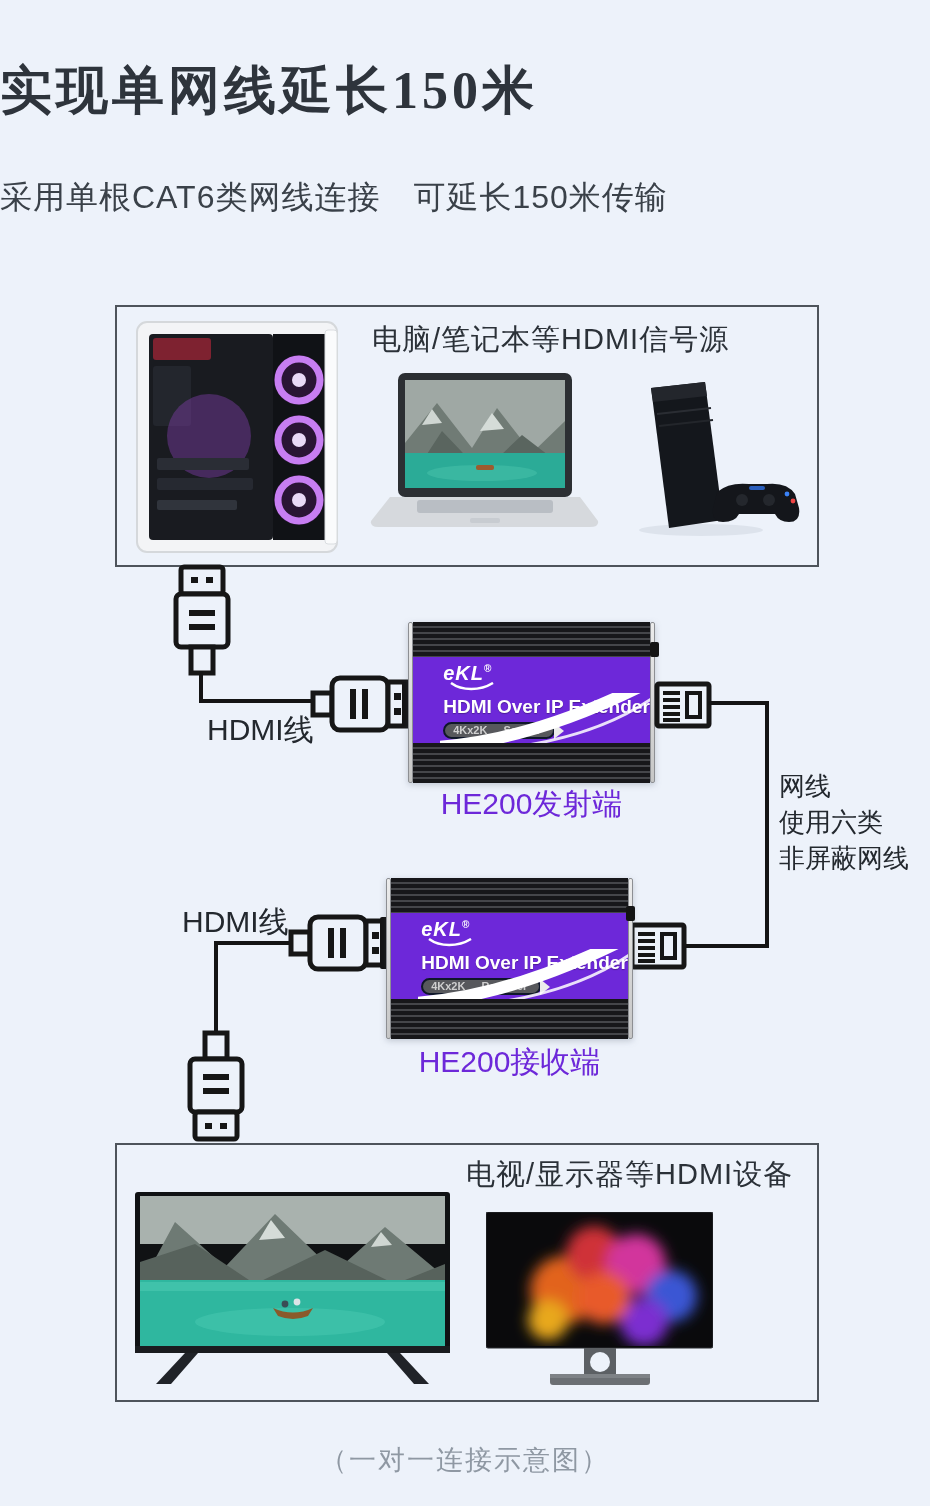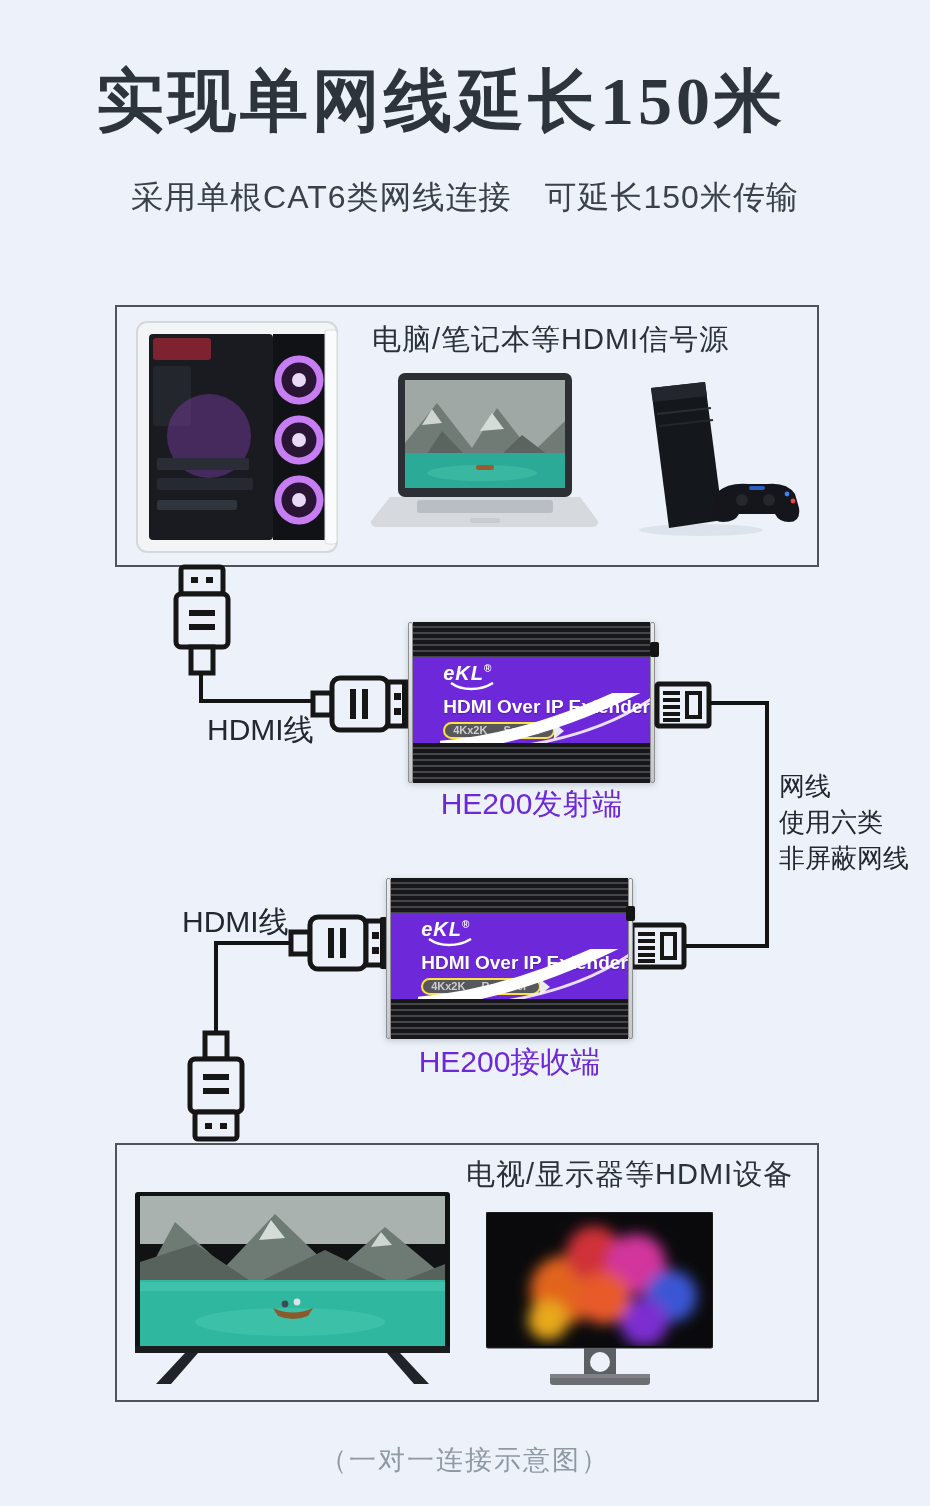--- a/index.html
+++ b/index.html
@@ -1,42 +1,42 @@
 <!DOCTYPE html>
 <html><head>
 <meta charset="utf-8">
 <style>
   html,body{margin:0;padding:0;background:#edf2fa;}
   #canvas{position:relative;width:930px;height:1506px;background:#edf2fa;overflow:hidden;margin:0 auto;
           font-family:"Liberation Sans","DejaVu Sans",sans-serif;}
   .abs{position:absolute;}
-  .page-title{left:0;width:786px;top:56px;text-align:right;font-family:"Liberation Serif","DejaVu Serif",serif;
-              font-weight:700;font-size:68px;letter-spacing:4px;color:#2e343c;}
-  .subtitle{left:0;width:930px;text-align:center;font-size:32px;color:#3a4149;letter-spacing:1px;}
+  .page-title{left:0;width:786px;top:56px;text-align:left;font-family:"Liberation Serif","DejaVu Serif",serif;
+              font-weight:700;font-size:52px;letter-spacing:4px;color:#2e343c;}
+  .subtitle{left:0;width:930px;text-align:left;font-size:32px;color:#3a4149;letter-spacing:1px;}
   .sub1{top:176px;} .sub2{top:220px;}
   .dash-box{border:2px solid #4e545b;background:transparent;}
   .box-label{font-size:29px;color:#2b3138;letter-spacing:1px;font-weight:500;}
   .cn-label{font-size:30px;color:#23282e;}
   .net-label{font-size:26px;color:#23282e;line-height:36px;}
   .line{position:absolute;background:#141414;}
   .dev-label{position:absolute;width:247px;text-align:center;font-size:30px;color:#6d28d9;}
   .caption{left:0;width:930px;top:1442px;text-align:center;font-size:27px;letter-spacing:2px;color:#8f98a3;}
 
   
   .extender{position:absolute;width:247px;height:161px;display:flex;filter:drop-shadow(0 2px 3px rgba(60,70,90,.25));}
   .ext-edge{width:8px;background:linear-gradient(180deg,#ececec,#c6c6c6);border:1px solid #8d8f93;border-radius:2px;box-sizing:border-box;}
   .ext-main{flex:1;display:flex;flex-direction:column;}
   .ext-fins{height:35px;background:repeating-linear-gradient(180deg,#17171a 0px,#17171a 4px,#45464a 4px,#45464a 6px);}
   .ext-fins.bottom{height:40px;}
   .ext-panel{flex:1;position:relative;overflow:hidden;background:#6d28d9;padding:6px 0 0 30px;box-sizing:border-box;}
   .ext-logo{color:#fff;font-weight:bold;font-style:italic;font-size:20px;line-height:1;letter-spacing:1px;}
   .ext-logo sup{font-size:10px;font-style:normal;}
   .logo-swoosh{display:block;margin:-1px 0 0 6px;}
   .ext-title{color:#fff;font-weight:bold;font-size:19px;margin-top:5px;text-shadow:0 1px 1px rgba(0,0,0,.3);white-space:nowrap;}
-  .ext-badge{display:inline-flex;position:relative;margin-top:4px;border:2px solid #fde047;background:#57585c;
+  .ext-badge{display:inline-flex;position:relative;margin-top:4px;border:2px solid #0f172a;background:#57585c;
              border-radius:9px;padding:0 12px 1px 8px;color:#cfcfcf;font-size:11px;font-weight:bold;gap:16px;align-items:center;}
   .ext-badge::after{content:'';position:absolute;right:-11px;top:50%;transform:translateY(-50%);
              border-top:8px solid transparent;border-bottom:8px solid transparent;border-left:10px solid #ececec;}
   .ext-swoosh{position:absolute;right:0;bottom:-2px;pointer-events:none;}
   .port{position:absolute;background:#141414;border-radius:2px;}
   .plug{stroke:#161616;stroke-width:5;fill:#edf2fa;}
   .plug-fill{fill:#161616;stroke:none;}
 </style>
 </head>
 <body>

